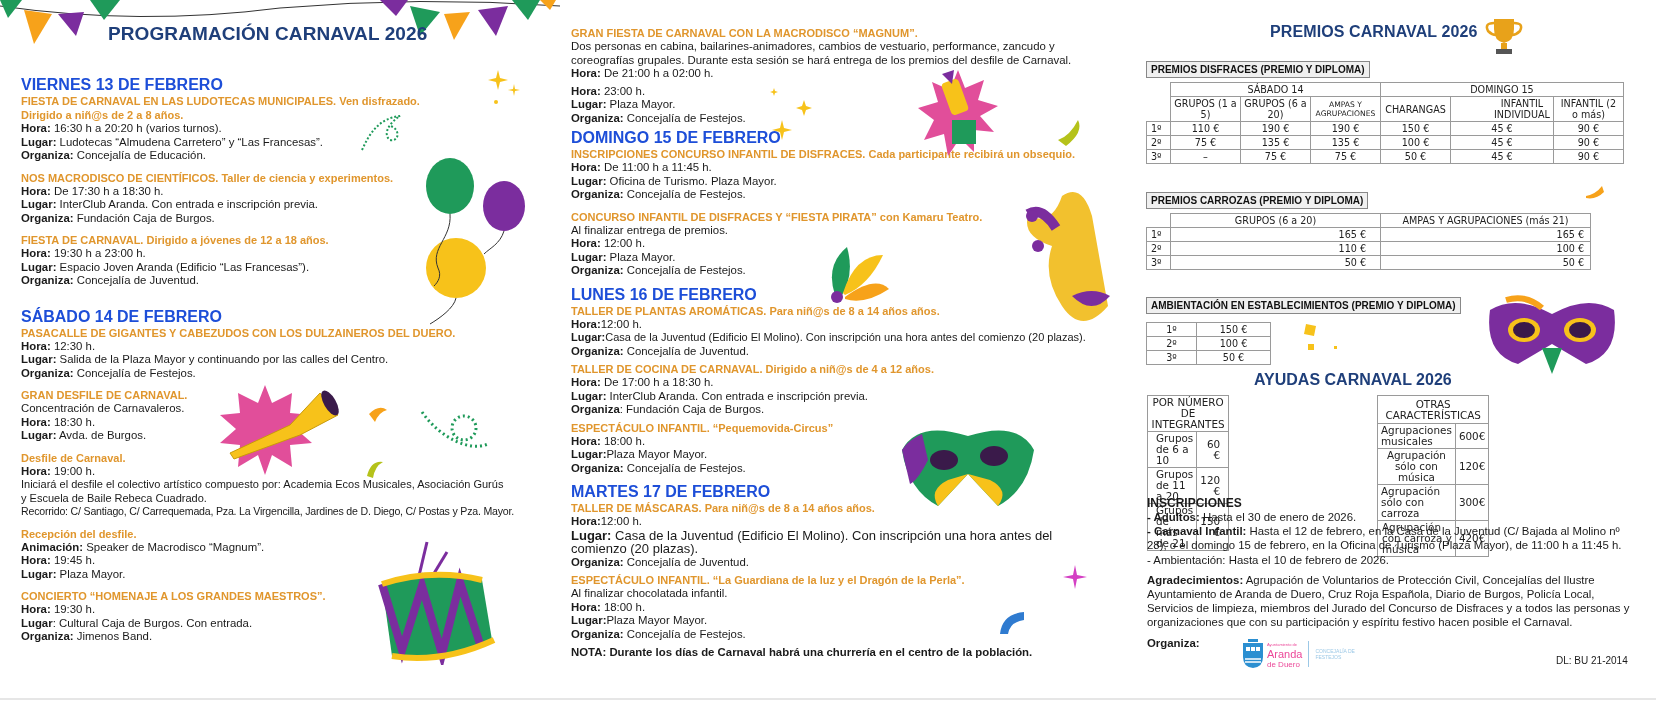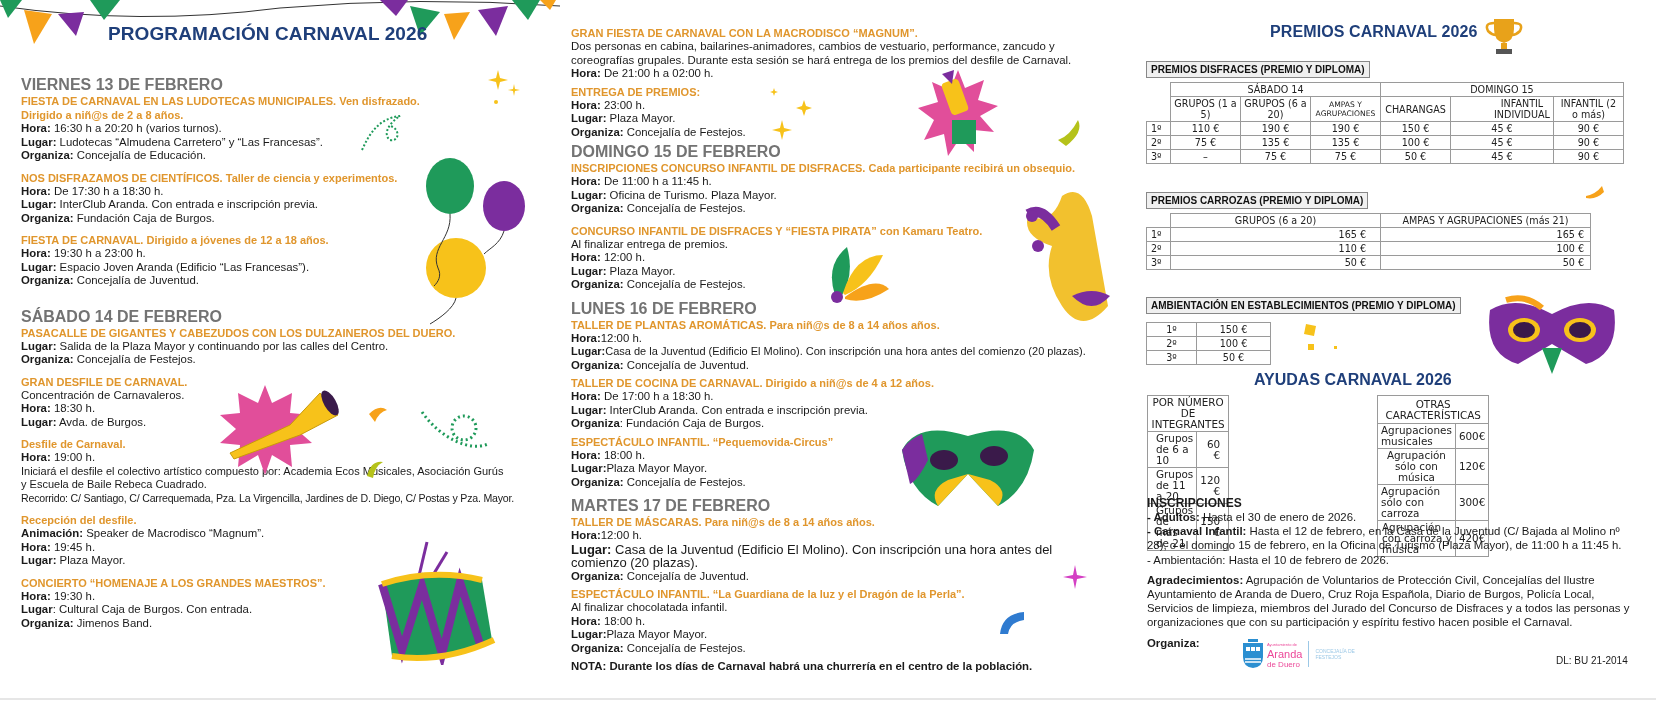--- a/index.html
+++ b/index.html
@@ -1,21 +1,21 @@
 <!DOCTYPE html>
 <html><head>
 <meta charset="utf-8">
 <style>
   * { box-sizing: border-box; margin: 0; padding: 0; }
   html, body { width: 1656px; height: 702px; background: #ffffff; overflow: hidden; }
   body { font-family: "Liberation Sans", sans-serif; color: #1a1a1a; position: relative; }
   .page { position: absolute; left: 0; top: 0; width: 1656px; height: 700px; background: #fff; border-bottom: 2px solid #e6e6e6; }
 
   .title { position: absolute; font-weight: bold; color: #1f3f7a; font-size: 19px; letter-spacing: 0.1px; }
-  .day { color: #737373; font-weight: bold; font-size: 16px; line-height: 18px; margin-top: 6px; }
+  .day { color: #1d4ed8; font-weight: bold; font-size: 16px; line-height: 18px; margin-top: 6px; }
   .ev-title { color: #e0962d; font-weight: bold; font-size: 11px; line-height: 14px; }
   .line { font-size: 11.4px; line-height: 13.5px; color: #1a1a1a; }
   .line b { font-weight: bold; }
   .event { margin-bottom: 8px; }
   .note { font-weight: bold; font-size: 11.4px; line-height: 14px; margin-top: 4px; }
 
   .block { position: absolute; }
 
   
   .section-label { display: inline-block; border: 1px solid #888; background: #f0f0f0; font-weight: bold; font-size: 10px; padding: 2px 4px; color: #111; }
@@ -62,37 +62,38 @@
 
     <div class="event">
       <div class="ev-title">FIESTA DE CARNAVAL EN LAS LUDOTECAS MUNICIPALES. Ven disfrazado.</div>
       <div class="ev-title">Dirigido a niñ@s de 2 a 8 años.</div>
       <div class="line"><b>Hora:</b><span> 16:30 h a 20:20 h (varios turnos).</span></div>
       <div class="line"><b>Lugar:</b><span> Ludotecas “Almudena Carretero” y “Las Francesas”.</span></div>
       <div class="line"><b>Organiza:</b><span> Concejalía de Educación.</span></div>
     </div>
 
     <div class="event">
-      <div class="ev-title">NOS DISFRAZAMOS DE CIENTÍFICOS. Taller de ciencia y experimentos.</div>
+      <div class="ev-title">NOS MACRODISCO DE CIENTÍFICOS. Taller de ciencia y experimentos.</div>
       <div class="line"><b>Hora:</b><span> De 17:30 h a 18:30 h.</span></div>
       <div class="line"><b>Lugar:</b><span> InterClub Aranda. Con entrada e inscripción previa.</span></div>
       <div class="line"><b>Organiza:</b><span> Fundación Caja de Burgos.</span></div>
     </div>
 
     <div class="event">
       <div class="ev-title">FIESTA DE CARNAVAL. Dirigido a jóvenes de 12 a 18 años.</div>
       <div class="line"><b>Hora:</b><span> 19:30 h a 23:00 h.</span></div>
       <div class="line"><b>Lugar:</b><span> Espacio Joven Aranda (Edificio “Las Francesas”).</span></div>
       <div class="line"><b>Organiza:</b><span> Concejalía de Juventud.</span></div>
     </div>
 
     <div class="day" style="margin-top:20px;">SÁBADO 14 DE FEBRERO</div>
 
     <div class="event">
       <div class="ev-title">PASACALLE DE GIGANTES Y CABEZUDOS CON LOS DULZAINEROS DEL DUERO.</div>
+      <div class="line"><b>Hora:</b><span> 12:30 h.</span></div>
       <div class="line"><b>Lugar:</b><span> Salida de la Plaza Mayor y continuando por las calles del Centro.</span></div>
       <div class="line"><b>Organiza:</b><span> Concejalía de Festejos.</span></div>
     </div>
 
     <div class="event">
       <div class="ev-title">GRAN DESFILE DE CARNAVAL.</div>
       <div class="line"><span>Concentración de Carnavaleros.</span></div>
       <div class="line"><b>Hora:</b><span> 18:30 h.</span></div>
       <div class="line"><b>Lugar:</b><span> Avda. de Burgos.</span></div>
     </div>
@@ -163,21 +164,20 @@
   
   <div class="block" style="left:571px;top:26px;width:540px;">
     <div class="event" style="margin-bottom:4px;">
       <div class="ev-title">GRAN FIESTA DE CARNAVAL CON LA MACRODISCO “MAGNUM”.</div>
       <div class="line"><span>Dos personas en cabina, bailarines-animadores, cambios de vestuario, performance, zancudo y</span></div>
       <div class="line"><span>coreografías grupales. Durante esta sesión se hará entrega de los premios del desfile de Carnaval.</span></div>
       <div class="line"><b>Hora:</b><span> De 21:00 h a 02:00 h.</span></div>
     </div>
 
     <div class="event" style="margin-bottom:2px;">
-      <div class="ev-title">ENTREGA DE PREMIOS:</div>
       <div class="line"><b>Hora:</b><span> 23:00 h.</span></div>
       <div class="line"><b>Lugar:</b><span> Plaza Mayor.</span></div>
       <div class="line"><b>Organiza:</b><span> Concejalía de Festejos.</span></div>
     </div>
 
     <div class="day" style="margin-top:4px;">DOMINGO 15 DE FEBRERO</div>
     <div class="event">
       <div class="ev-title">INSCRIPCIONES CONCURSO INFANTIL DE DISFRACES. Cada participante recibirá un obsequio.</div>
       <div class="line"><b>Hora:</b><span> De 11:00 h a 11:45 h.</span></div>
       <div class="line"><b>Lugar:</b><span> Oficina de Turismo. Plaza Mayor.</span></div>

